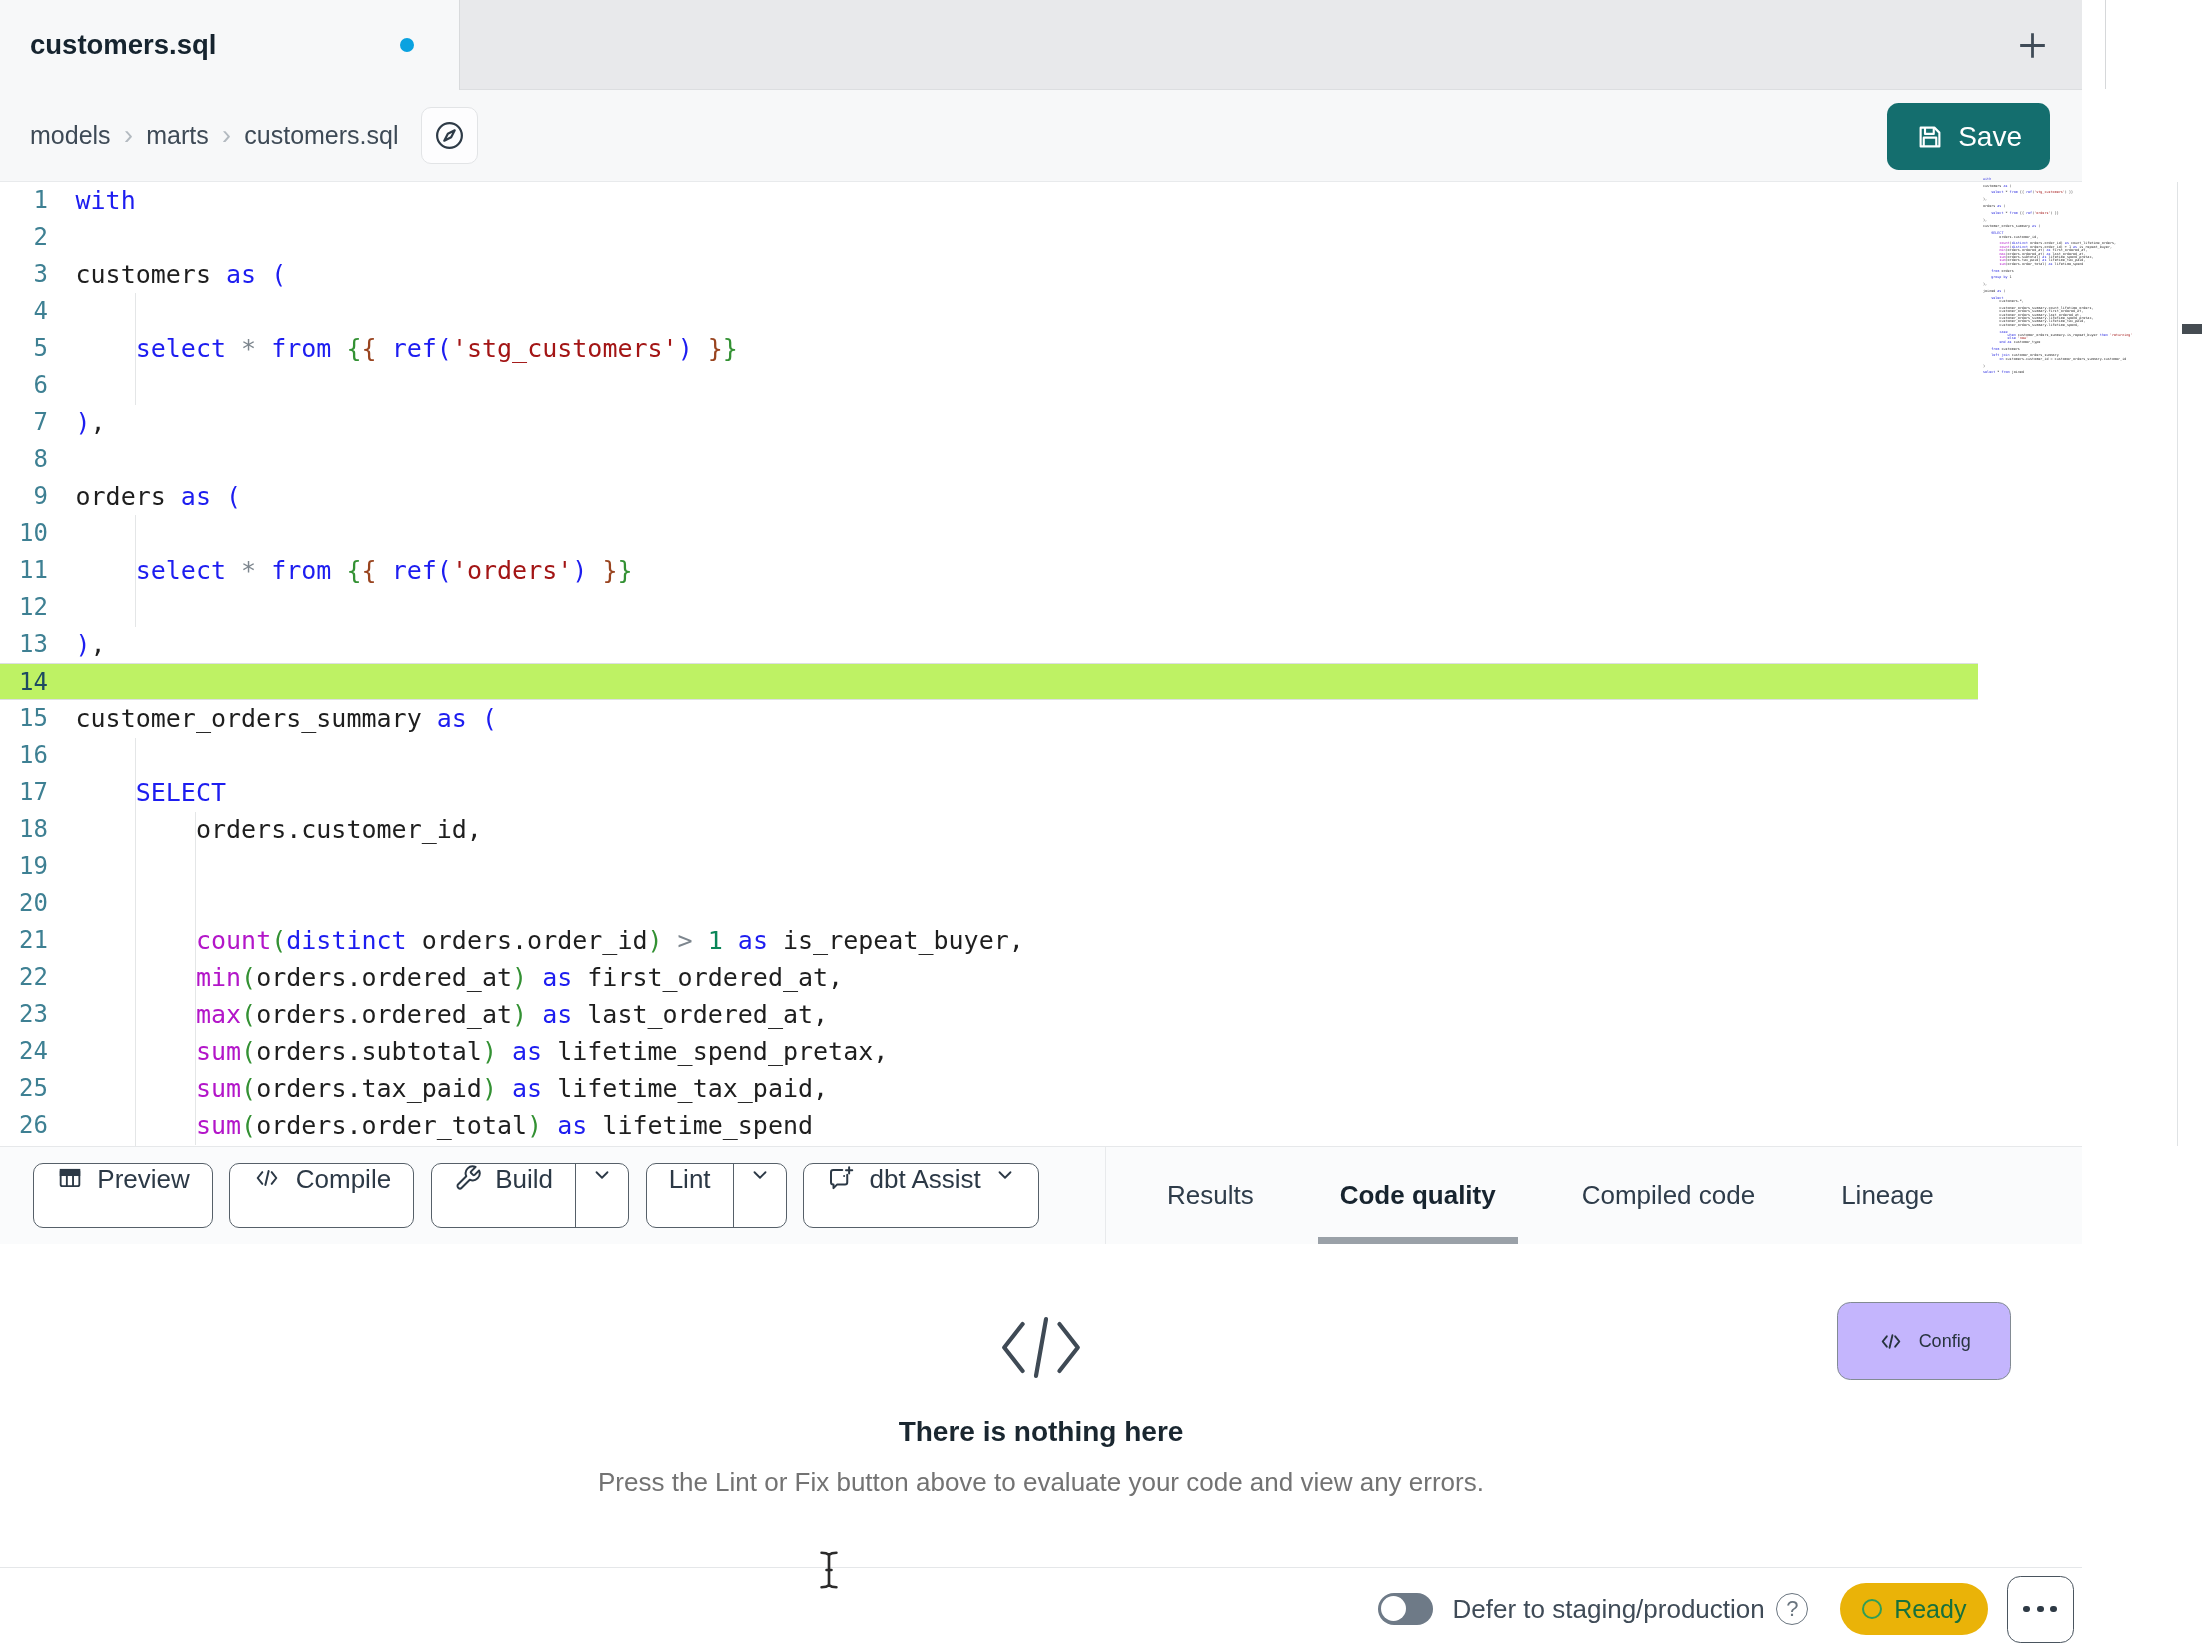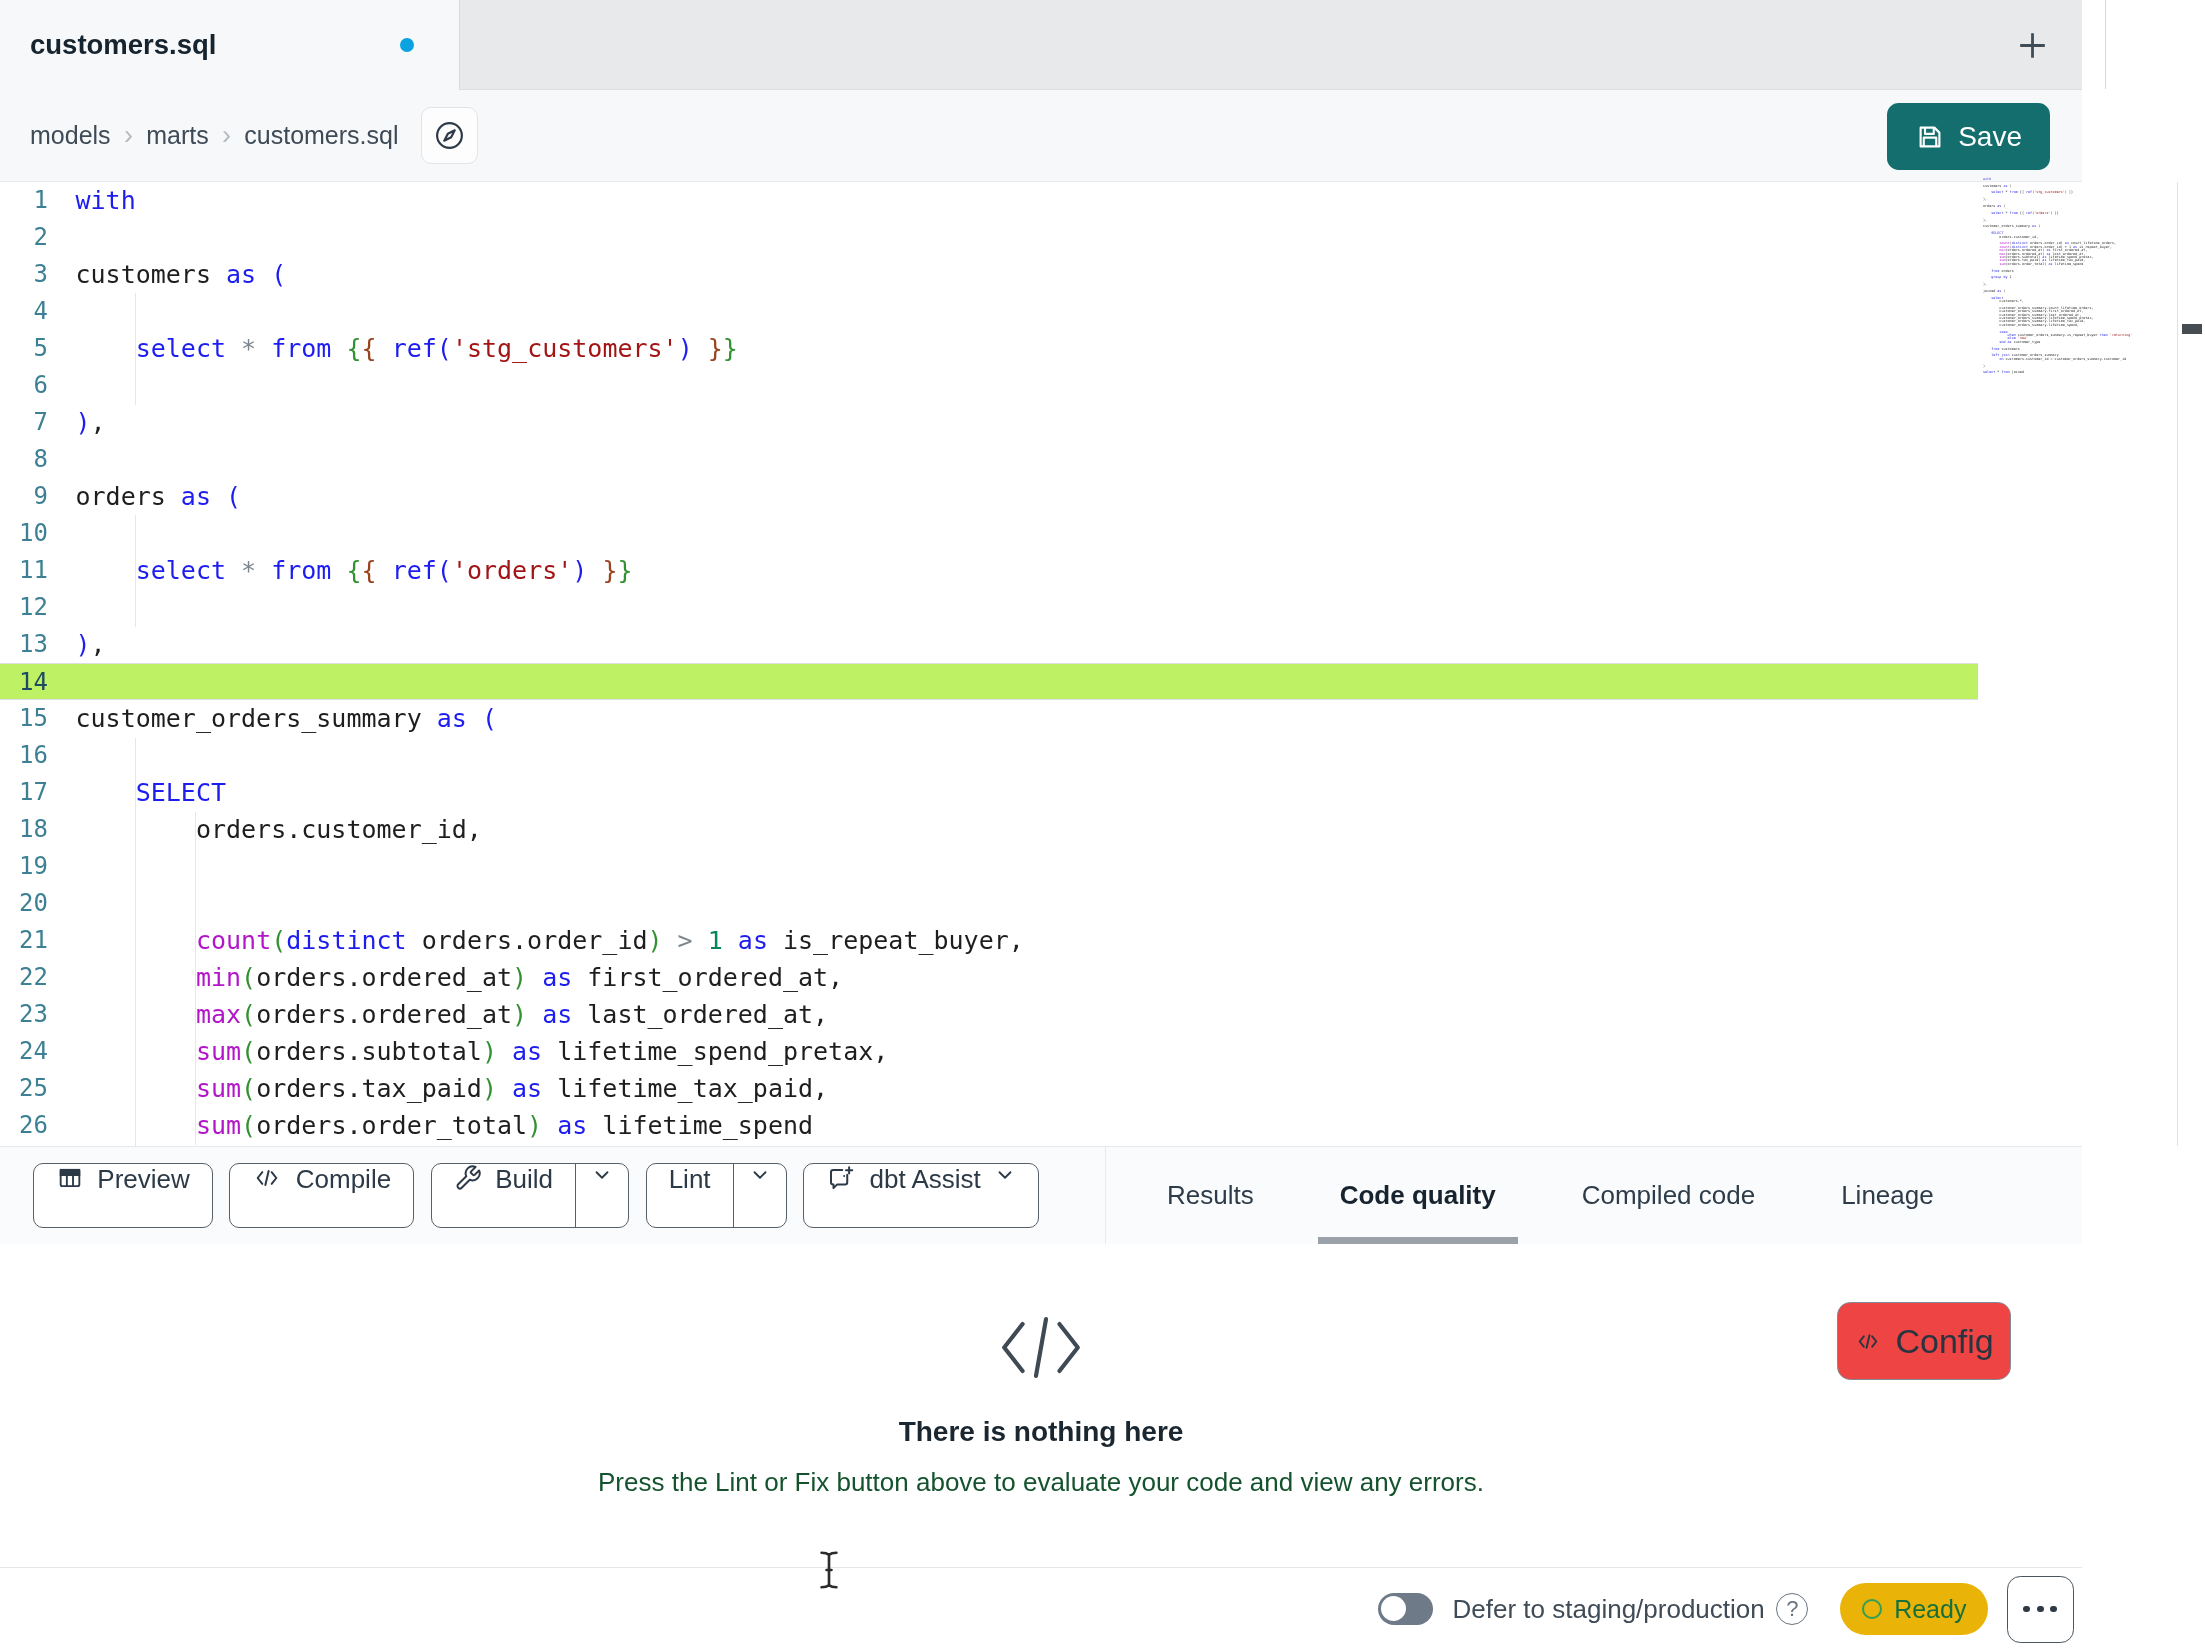--- a/index.html
+++ b/index.html
@@ -65,24 +65,24 @@
   .rtabs { position:absolute; left:1167px; top:0; bottom:0; display:flex; gap:86px; }
   .rtab { display:flex; align-items:center; font-size:26px; color:#2e3c4a; position:relative; cursor:pointer; }
   .rtab.active { color:#17242f; font-weight:700; }
   .rtab.active::after { content:""; position:absolute; left:-22px; right:-22px; bottom:0;
     height:7.5px; background:#9aa1a8; }
 
   
   .panel { height:323px; background:#fff; position:relative; text-align:center; }
   .empty-icon { position:absolute; left:50%; top:70px; transform:translateX(-50%); }
   .empty-title { position:absolute; left:0; right:0; top:172px; font-size:28px; font-weight:700; color:#1a2730; }
-  .empty-sub { position:absolute; left:0; right:0; top:223px; font-size:26px; color:#14532d; }
+  .empty-sub { position:absolute; left:0; right:0; top:223px; font-size:26px; color:#737373; }
   .config-btn { position:absolute; right:71px; top:58px; width:174px; height:78px;
-    border:1.7px solid #828b93; border-radius:13.3px; background:#ef4444; display:flex;
-    align-items:center; justify-content:center; gap:13.3px; font-size:34px; color:#28343f; cursor:pointer; }
+    border:1.7px solid #828b93; border-radius:13.3px; background:#c4b5fd; display:flex;
+    align-items:center; justify-content:center; gap:13.3px; font-size:18px; color:#28343f; cursor:pointer; }
 
   
   .statusbar { height:83px; border-top:0.8px solid #e5e7e9; display:flex; align-items:center;
     padding-right:8.3px; background:#fff; }
   .sb-right { margin-left:auto; display:flex; align-items:center; }
   .toggle { width:55px; height:32px; border-radius:16px; background:#6e7a87; position:relative; cursor:pointer; }
   .toggle .knob { position:absolute; left:3.3px; top:3.3px; width:25px; height:25px; border-radius:50%; background:#fff; }
   .defer-label { font-size:26px; color:#3f4b57; margin-left:20px; }
   .help { width:32px; height:32px; border:1.7px solid #6a757f; border-radius:50%; color:#6a757f;
     font-size:22px; display:flex; align-items:center; justify-content:center; margin-left:11.7px; cursor:pointer; }

